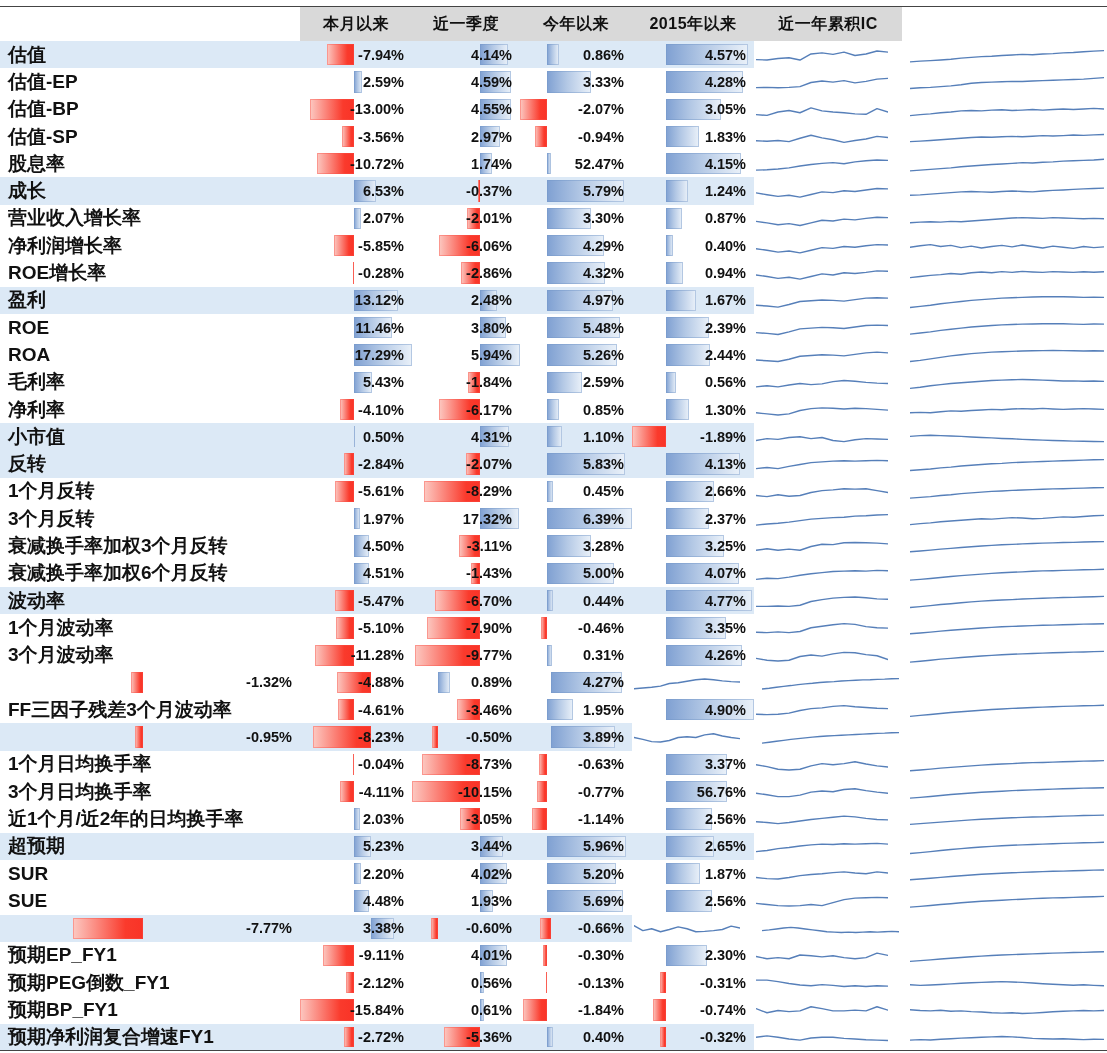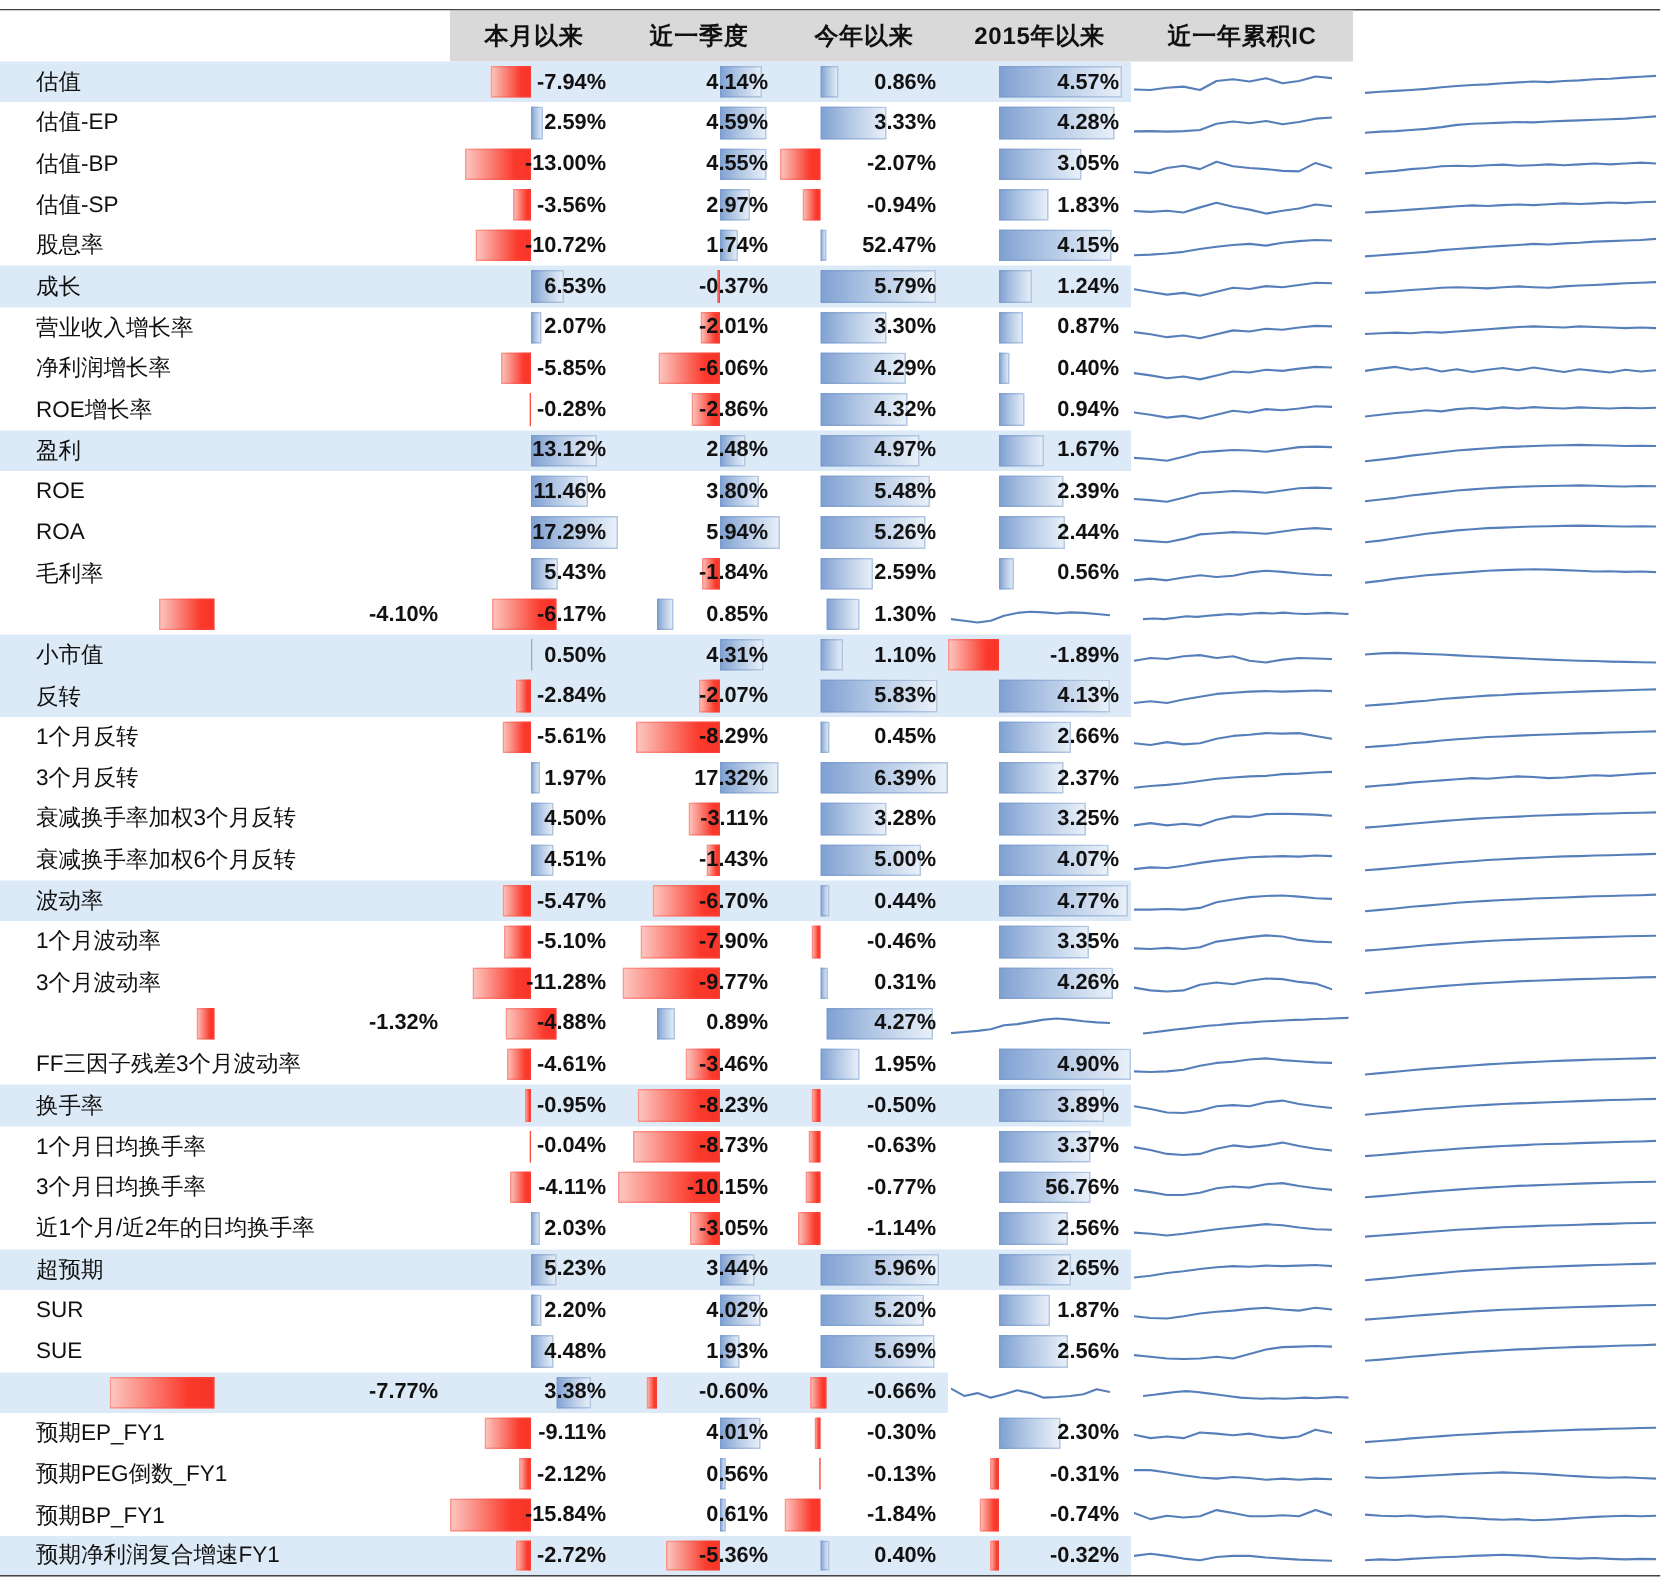--- a/index.html
+++ b/index.html
@@ -6,21 +6,21 @@
   body{width:1107px;height:1053px;overflow:hidden;font-family:"Liberation Sans","DejaVu Sans",sans-serif;}
   .wrap{padding-top:6px;}
   .grid{display:grid;grid-template-columns:300px 112px 108px 112px 122px 148px 205px;}
   .header{height:34px;border-top:1px solid #444;}
   .header .cell{background:#d9d9d9;display:flex;align-items:center;justify-content:center;
     font-size:16px;font-weight:bold;color:#111;letter-spacing:.5px;}
   .header .hlabel{background:#fff;}
   .row{height:27.3px;}
   .row:last-child .cell{border-bottom:1px solid #444;}
   .cell{position:relative;overflow:hidden;}
-  .label{display:flex;align-items:center;padding-left:24px;font-size:15px;font-weight:normal;color:#111;white-space:nowrap;}
+  .label{display:flex;align-items:center;padding-left:8px;font-size:19px;font-weight:bold;color:#111;white-space:nowrap;}
   .num{display:flex;align-items:center;justify-content:flex-end;padding-right:8px;
     font-size:14.5px;font-weight:600;color:#111;font-family:"Liberation Sans","DejaVu Sans",sans-serif;}
   .num .val{position:relative;z-index:2;white-space:nowrap;}
   .bar{position:absolute;top:3px;bottom:3px;z-index:1;}
   .bar.pos{background:linear-gradient(to right,#7fa0d2 0%,#b3c8e5 45%,#eaf1f9 100%);
     box-shadow:inset 0 0 0 1px rgba(115,150,200,.45);}
   .bar.neg{background:linear-gradient(to right,#fcc9c2 0%,#fa3a2c 75%,#f93327 100%);
     box-shadow:inset 0 0 0 1px rgba(250,80,70,.4);}
   .hl{background:#dce9f6;}
   .spark{padding:4px 14px 3px 2px;}
@@ -411,20 +411,21 @@
             <polyline points="0.00,19.16 8.33,17.60 16.67,19.16 25.00,16.56 33.33,14.48 41.67,16.04 50.00,15.00 58.33,11.88 66.67,10.32 75.00,11.36 83.33,12.92 91.67,13.96 100.00,14.48" fill="none" stroke="#567fb9" stroke-width="1.4" stroke-linejoin="round" stroke-linecap="round" vector-effect="non-scaling-stroke"></polyline>
           </svg>
         </div>
         <div class="cell spark2">
           <svg viewBox="0 0 100 28" preserveAspectRatio="none">
             <polyline points="0.00,21.24 5.26,19.68 10.53,17.60 15.79,16.04 21.05,14.48 26.32,13.44 31.58,12.40 36.84,11.36 42.11,10.32 47.37,9.80 52.63,9.28 57.89,9.02 63.16,9.28 68.42,9.80 73.68,10.32 78.95,11.10 84.21,10.84 89.47,11.36 94.74,11.10 100.00,11.62" fill="none" stroke="#567fb9" stroke-width="1.4" stroke-linejoin="round" stroke-linecap="round" vector-effect="non-scaling-stroke"></polyline>
           </svg>
         </div>
       </div>
       <div class="grid row">
+        <div class="cell label">净利率</div>
         <div class="cell num">
           <div class="bar neg" style="left:35.44%;width:12.38%"></div>
           <span class="val">-4.10%</span>
         </div>
         <div class="cell num">
           <div class="bar neg" style="left:24.74%;width:38.35%"></div>
           <span class="val">-6.17%</span>
         </div>
         <div class="cell num">
           <div class="bar pos" style="left:24.47%;width:10.05%"></div>
@@ -757,21 +758,20 @@
             <polyline points="0.00,19.68 8.33,20.20 16.67,19.68 25.00,18.12 33.33,14.48 41.67,11.88 50.00,10.84 58.33,8.76 66.67,7.72 75.00,9.28 83.33,10.32 91.67,11.36 100.00,11.88" fill="none" stroke="#567fb9" stroke-width="1.4" stroke-linejoin="round" stroke-linecap="round" vector-effect="non-scaling-stroke"></polyline>
           </svg>
         </div>
         <div class="cell spark2">
           <svg viewBox="0 0 100 28" preserveAspectRatio="none">
             <polyline points="0.00,22.54 5.26,21.24 10.53,19.94 15.79,18.64 21.05,17.34 26.32,16.30 31.58,15.26 36.84,14.22 42.11,13.18 47.37,12.40 52.63,11.62 57.89,11.10 63.16,10.32 68.42,9.80 73.68,9.28 78.95,8.76 84.21,8.50 89.47,7.98 94.74,7.72 100.00,7.20" fill="none" stroke="#567fb9" stroke-width="1.4" stroke-linejoin="round" stroke-linecap="round" vector-effect="non-scaling-stroke"></polyline>
           </svg>
         </div>
       </div>
       <div class="grid row">
-        <div class="cell label hl">换手率</div>
         <div class="cell num hl">
           <div class="bar neg" style="left:44.94%;width:2.87%"></div>
           <span class="val">-0.95%</span>
         </div>
         <div class="cell num hl">
           <div class="bar neg" style="left:11.93%;width:51.15%"></div>
           <span class="val">-8.23%</span>
         </div>
         <div class="cell num hl">
           <div class="bar neg" style="left:18.56%;width:5.91%"></div>

